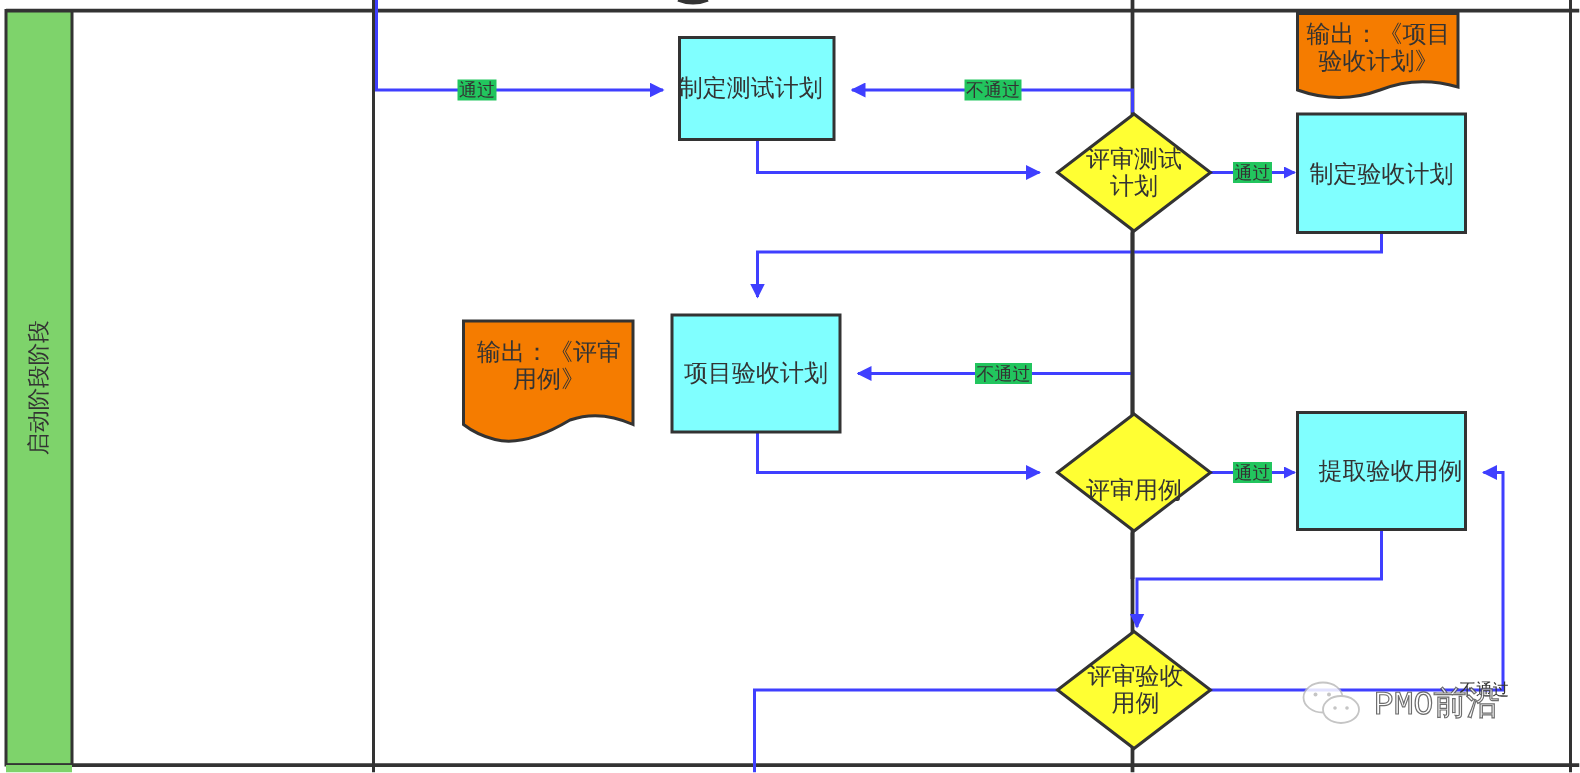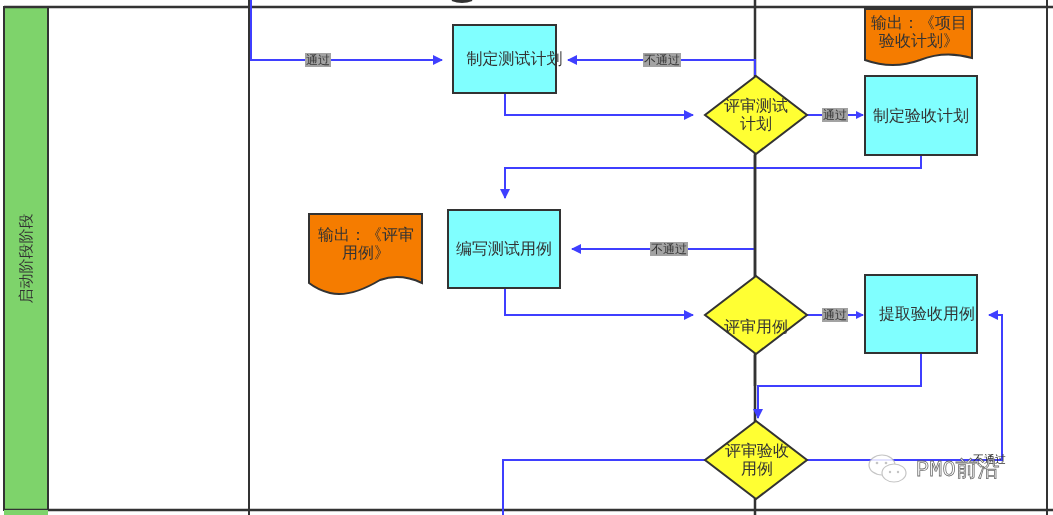--- a/index.html
+++ b/index.html
@@ -1,21 +1,21 @@
 <!DOCTYPE html>
 <html><head>
 <meta charset="utf-8">
 <style>
   html, body { margin: 0; padding: 0; background: #ffffff; }
   body { width: 1053px; height: 515px; overflow: hidden; position: relative; font-family: "DejaVu Sans", sans-serif; }
   #canvas { position: absolute; left: 0; top: 0; width: 1053px; height: 515px; }
   .lane-label { position: absolute; left: 4px; top: 7px; width: 44px; height: 503px; display: flex; align-items: center; justify-content: center; }
   .lane-label span { transform: rotate(-90deg); white-space: nowrap; font-size: 15px; color: #333; }
   .node-text { position: absolute; display: flex; align-items: center; justify-content: center; text-align: center; font-size: 16px; color: #333; line-height: 18px; }
-  .edge-label { position: absolute; font-size: 12px; color: #333; background: #a3a3a3; padding: 0 1px; line-height: 14px; }
+  .edge-label { position: absolute; font-size: 12px; color: #333; background: #22c55e; padding: 0 1px; line-height: 14px; }
   .watermark { position: absolute; left: 866px; top: 452px; display: flex; align-items: center; gap: 4px; opacity: 0.85; }
   .watermark span { font-size: 22px; color: #ffffff; -webkit-text-stroke: 0.8px #555; font-family: Liberation Mono, monospace; }
 </style>
 </head>
 <body>
 
 <svg id="canvas" width="1053" height="515" viewBox="0 0 1053 515">
   <defs>
     <marker id="arrowhead" markerWidth="10" markerHeight="10" refX="9" refY="5" orient="auto" markerUnits="userSpaceOnUse">
       <path d="M0,0 L10,5 L0,10 z" fill="#3F3FFF"></path>
@@ -60,25 +60,25 @@
   <polygon points="756,421 807,460 756,499 705,460" fill="#FFFF33" stroke="#333" stroke-width="2"></polygon>
 
   <path d="M865,9 L972,9 L972,58 Q945,50 920,60 Q893,70 865,60 Z" fill="#F57C00" stroke="#333" stroke-width="2"></path>
   <path d="M309,214 L422,214 L422,283 Q400,273 380,280 Q350,298 330,293 Q318,290 309,283 Z" fill="#F57C00" stroke="#333" stroke-width="2"></path>
 </svg>
 
 <div class="lane-label">
   <span>启动阶段阶段</span>
 </div>
 
-<div class="node-text" style="left:465px;top:27px;width:99px;height:64px;">制定测试计划</div>
+<div class="node-text" style="left:451px;top:27px;width:99px;height:64px;">制定测试计划</div>
 <div class="node-text" style="left:718px;top:96px;width:76px;height:38px;font-size:16px;">评审测试计划</div>
 <div class="node-text" style="left:867px;top:78px;width:108px;height:75px;border-radius:10px;">制定验收计划</div>
 <div class="node-text" style="left:866px;top:12px;width:106px;height:40px;">输出：《项目验收计划》</div>
-<div class="node-text" style="left:450px;top:212px;width:108px;height:74px;">编写测试用例</div>
+<div class="node-text" style="left:450px;top:212px;width:108px;height:74px;">项目验收计划</div>
 <div class="node-text" style="left:311px;top:222px;width:110px;height:44px;">输出：《评审用例》</div>
 <div class="node-text" style="left:715px;top:312px;width:82px;height:30px;">评审用例</div>
 <div class="node-text" style="left:867px;top:277px;width:120px;height:74px;">提取验收用例</div>
 <div class="node-text" style="left:718px;top:441px;width:78px;height:38px;">评审验收用例</div>
 
 <div class="edge-label" style="left:305px;top:53px;">通过</div>
 <div class="edge-label" style="left:643px;top:53px;">不通过</div>
 <div class="edge-label" style="left:822px;top:108px;">通过</div>
 <div class="edge-label" style="left:650px;top:242px;">不通过</div>
 <div class="edge-label" style="left:822px;top:308px;">通过</div>

